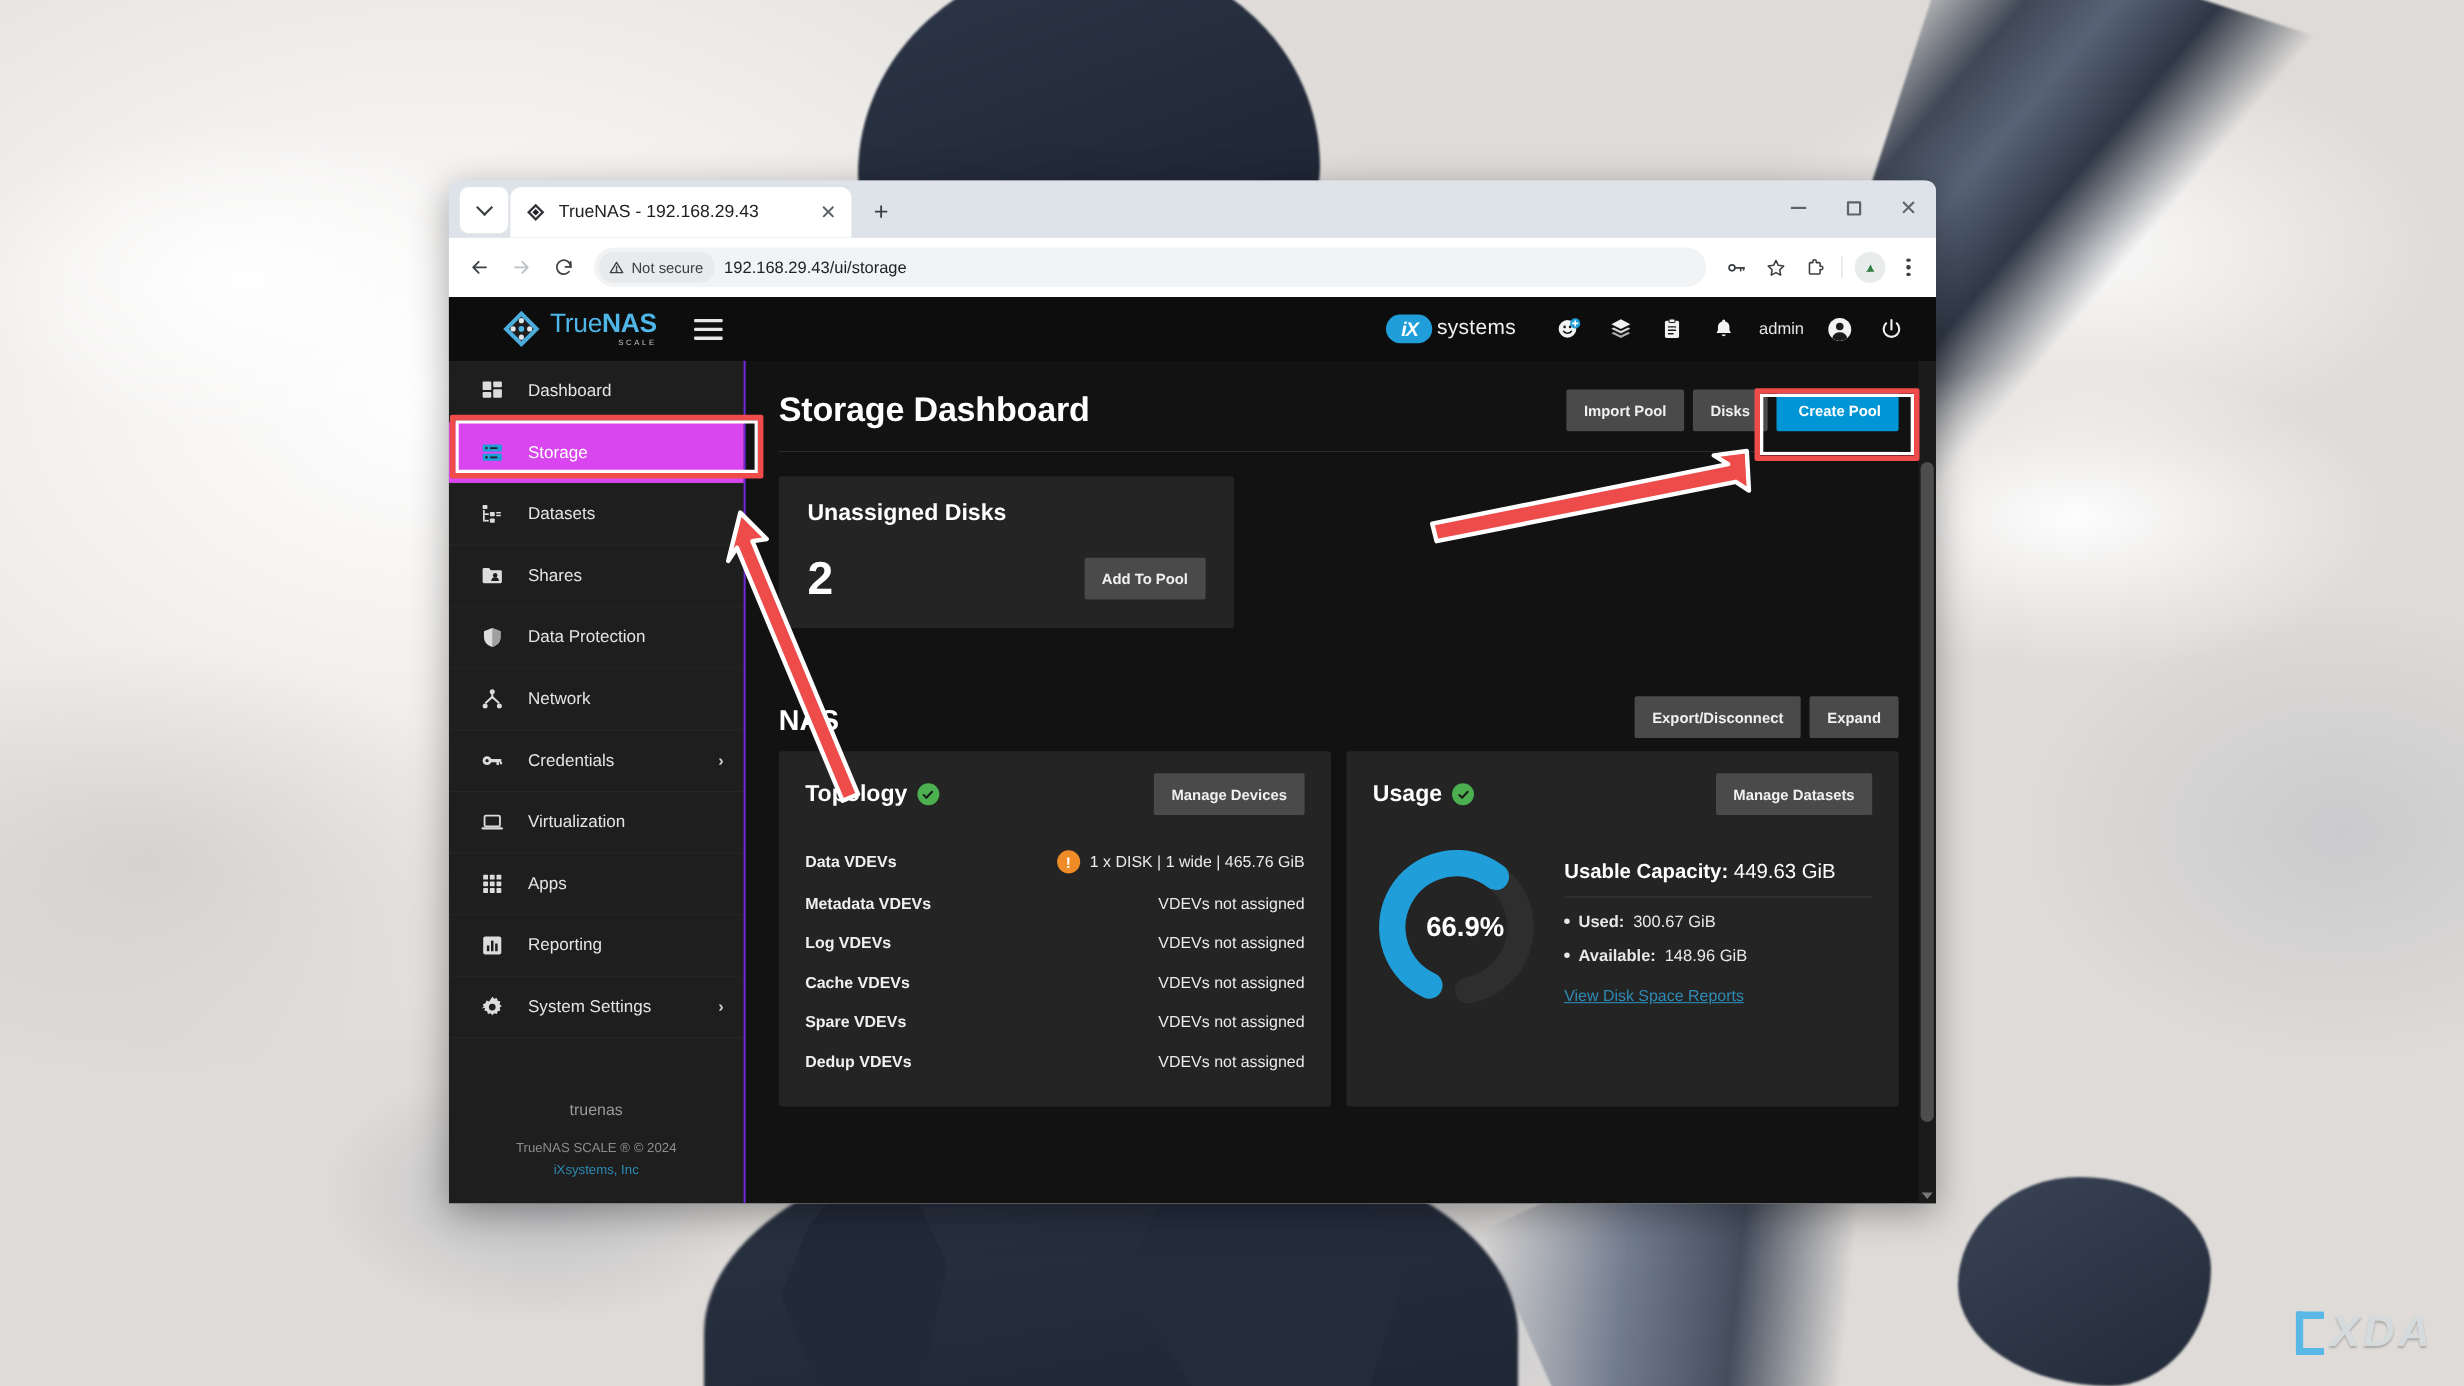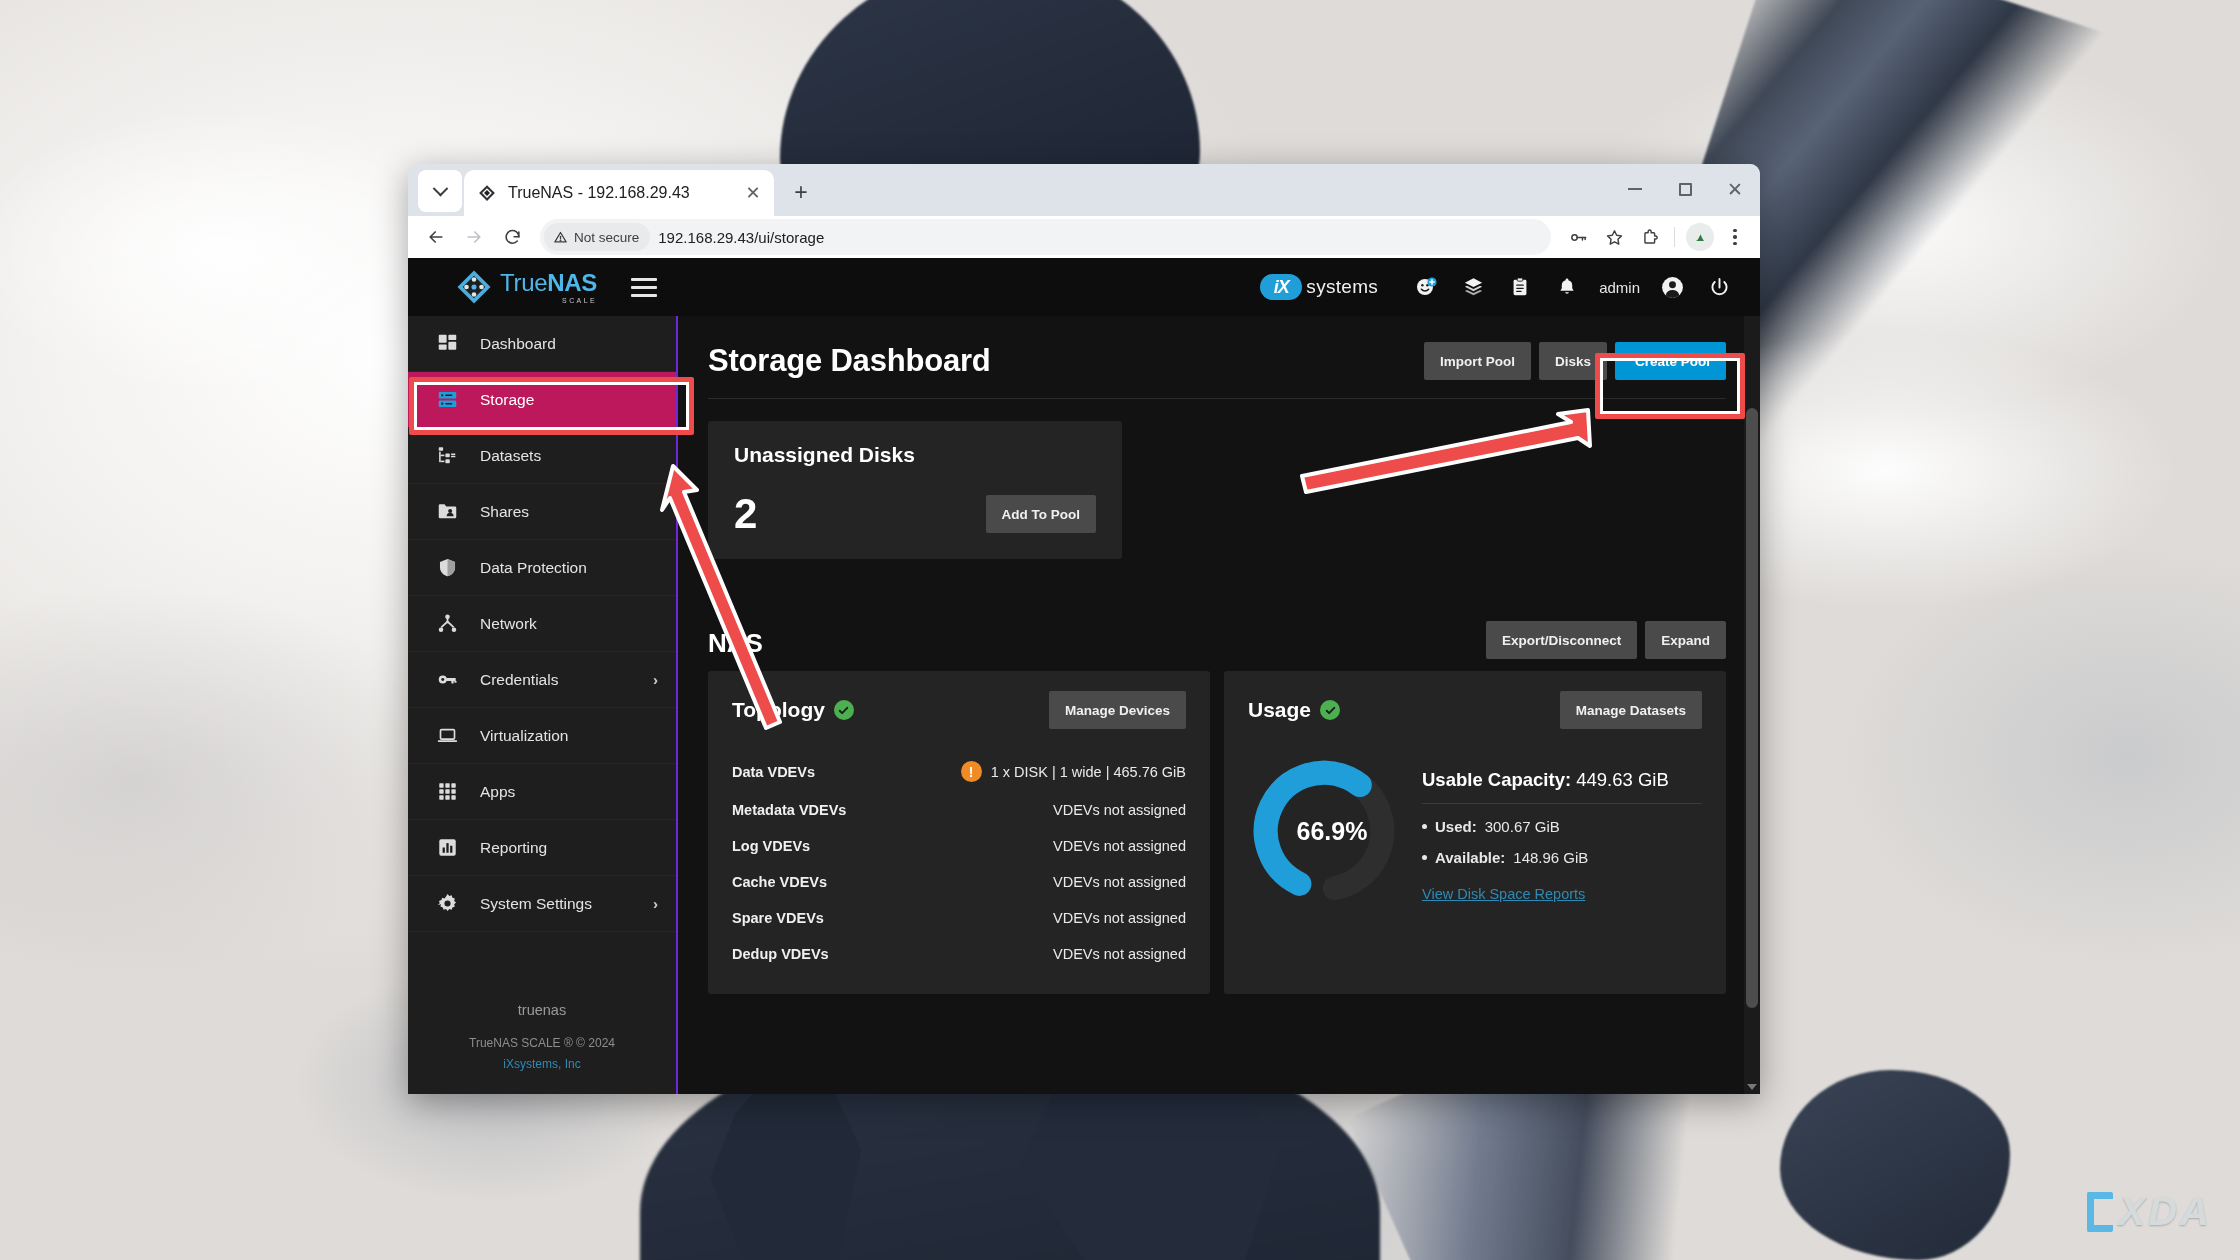--- a/index.html
+++ b/index.html
@@ -172,21 +172,21 @@
   .win-btn {
     width: 50px; height: 50px; display: flex; align-items: center; justify-content: center;
     color: #3c4043; cursor: pointer;
   }
   .wb-min { width: 14px; height: 2px; background: #5f6368; }
   .wb-max { width: 13px; height: 13px; border: 2px solid #5f6368; border-radius: 1px; }
   .wb-close { font-size: 19px; line-height: 1; color: #5f6368; }
 
   
   .omnirow {
-    height: 42px; background: #ffffff;
+    height: 54px; background: #ffffff;
     display: flex; align-items: center; gap: 2px;
     padding: 0 10px;
   }
   .nav-btn {
     width: 36px; height: 36px; border-radius: 50%;
     display: flex; align-items: center; justify-content: center;
     cursor: pointer; color: #3c4043;
   }
   .nav-btn.disabled { color: #bdc1c6; }
   .addr-bar {
@@ -270,21 +270,21 @@
     display: flex; flex-direction: column;
     border-right: 2px solid #6d28d9;
   }
   .nav-item {
     height: 56px; display: flex; align-items: center; gap: 20px;
     padding: 0 18px 0 26px; cursor: pointer;
     border-bottom: 1px solid #262626;
     color: #e4e4e4; font-size: 15.5px;
   }
   .nav-item .nav-ico { width: 26px; flex: 0 0 26px; display: flex; align-items: center; justify-content: center; }
-  .nav-item.active { background: #be185d; }
+  .nav-item.active { background: #d946ef; }
   .nav-item.active .nav-label { color: #ffffff; }
   .nav-label { flex: 1; }
   .nav-chev { color: #cfcfcf; font-size: 15px; font-weight: 700; }
   .sidebar-foot {
     margin-top: auto; padding: 26px 10px 22px; text-align: center;
   }
   .sf-host { color: #9a9a9a; font-size: 14.5px; margin-bottom: 18px; }
   .sf-copy { color: #8d8d8d; font-size: 12px; margin-bottom: 4px; }
   .sf-link { color: #2e8ab5; font-size: 12px; text-decoration: none; cursor: pointer; }
 

